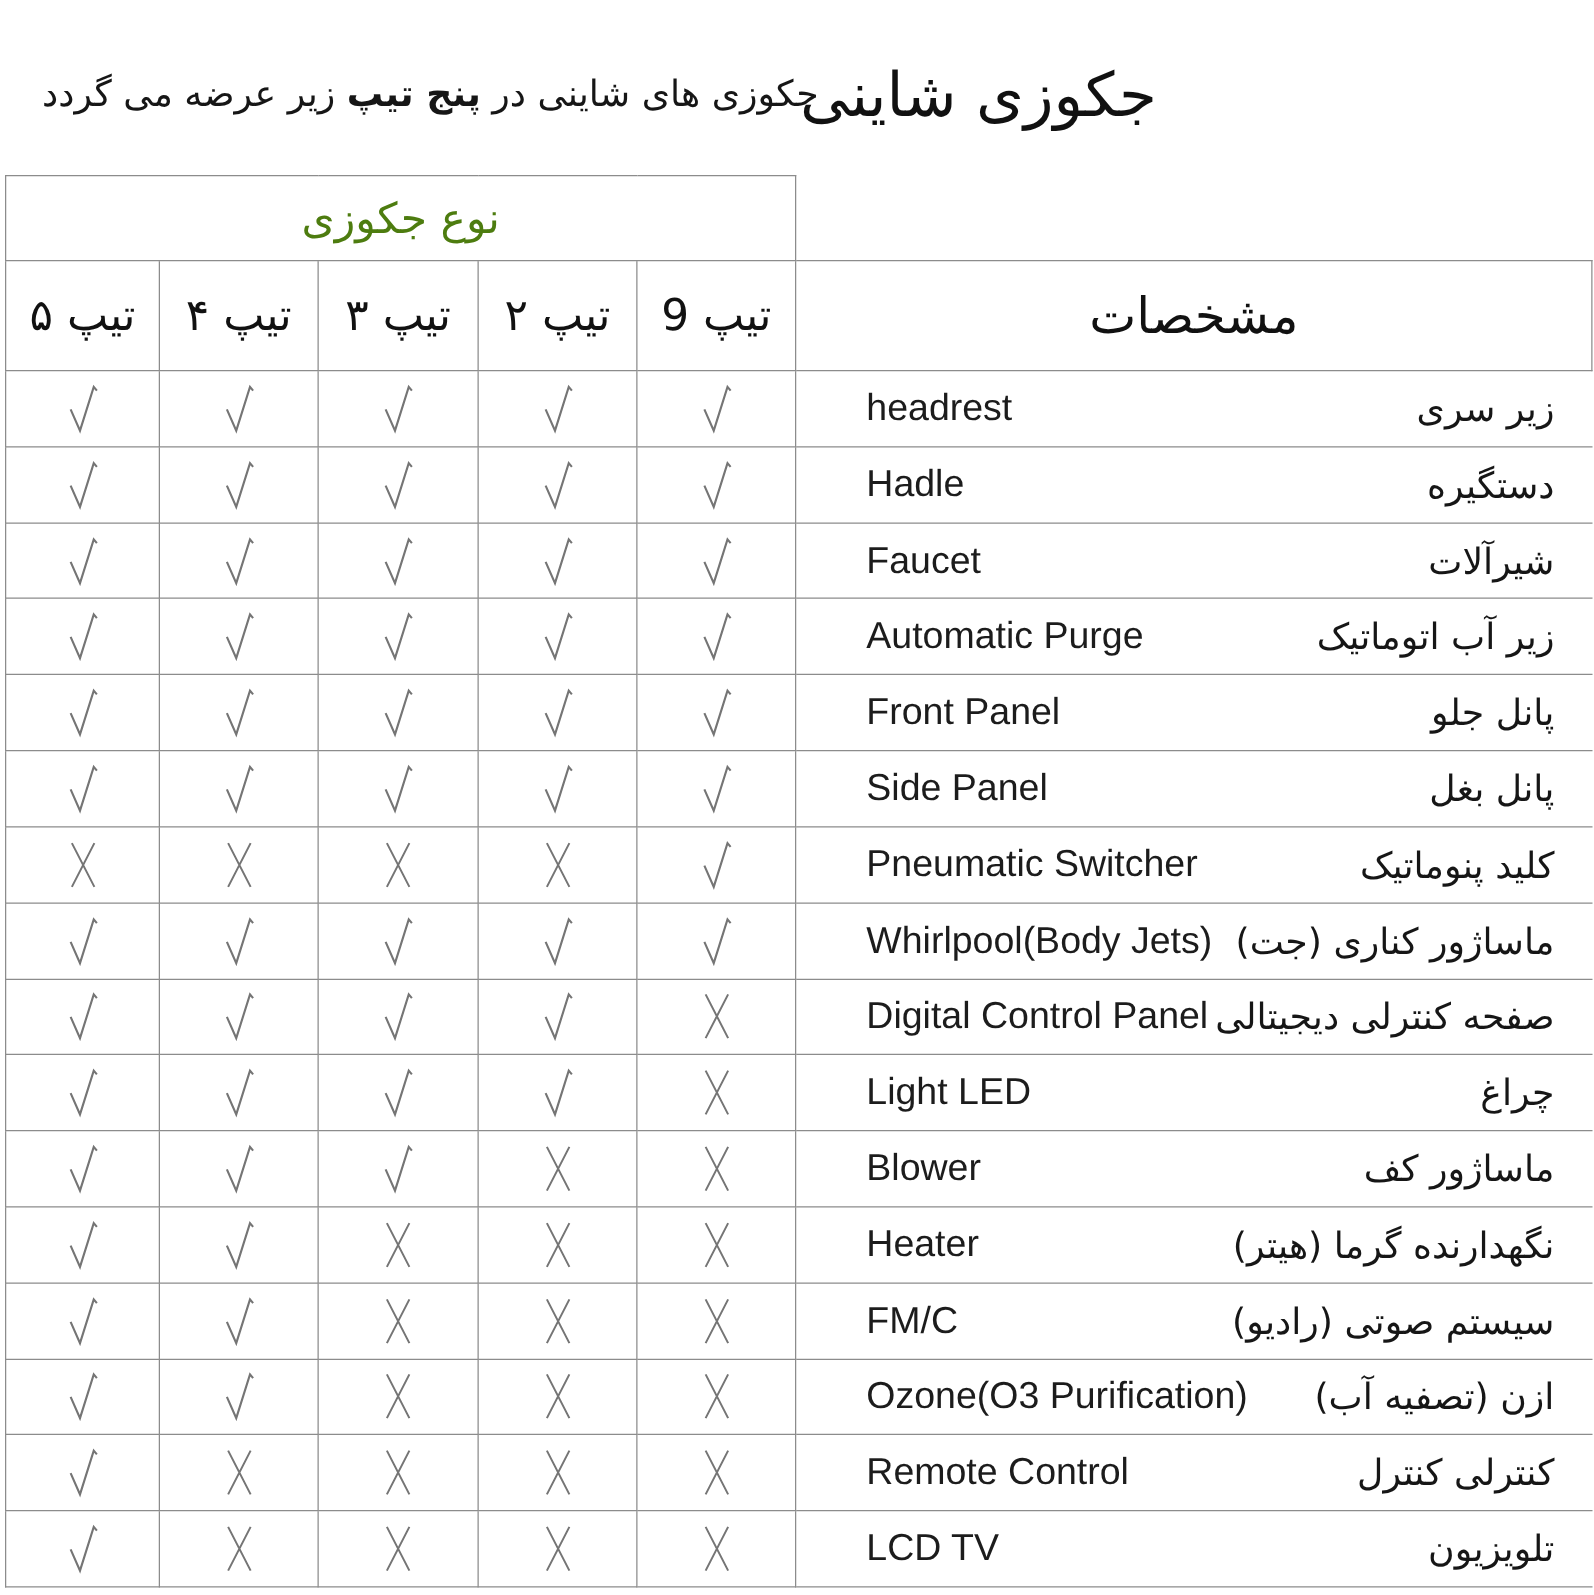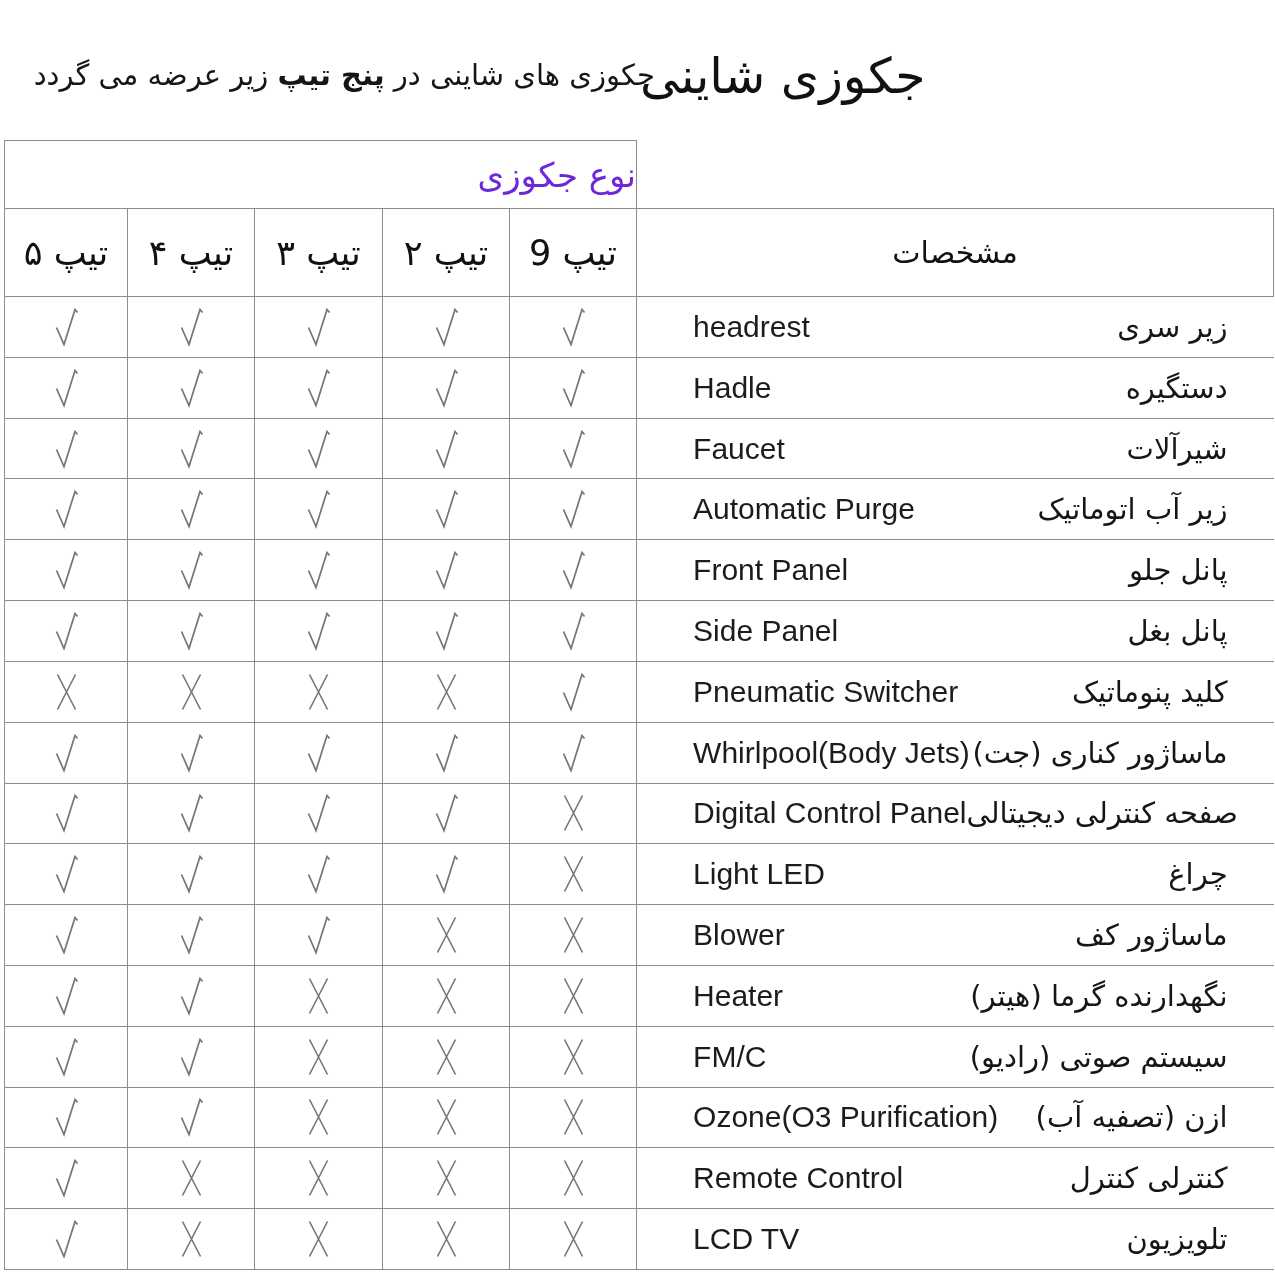--- a/index.html
+++ b/index.html
@@ -48,43 +48,43 @@
     border: 1px solid #8c8c8c;
     padding: 0;
     font-weight: 400;
     vertical-align: middle;
   }
   th.phantom-cell { border: none; background: transparent; }
   tr.group-row { height: 68px; }
   tr.cols-row { height: 88px; padding-left: 48px; }
   th.group-header {
     direction: rtl;
-    text-align: right;
+    text-align: center;
     font-size: 34px;
-    color: #6d28d9;
+    color: #4d7c0f;
   }
   th.type-header {
     direction: rtl;
     text-align: center;
     font-size: 35px;
     color: #111111;
   }
   th.specs-header {
     direction: rtl;
     text-align: center;
-    font-size: 30px;
+    font-size: 40px;
     color: #111111;
   }
   td.mark-cell { text-align: center; }
   td.specs-cell { border-right: none; }
   .specs-inner {
     display: flex;
     justify-content: space-between;
     align-items: center;
-    padding: 0 46px 0 56px;
+    padding: 0 30px 0 56px;
   }
   .feature-en {
     font-family: "Liberation Sans", sans-serif;
     font-size: 30px;
     color: #1c1c1c;
     white-space: nowrap;
   }
   .feature-fa {
     direction: rtl;
     font-size: 29px;

